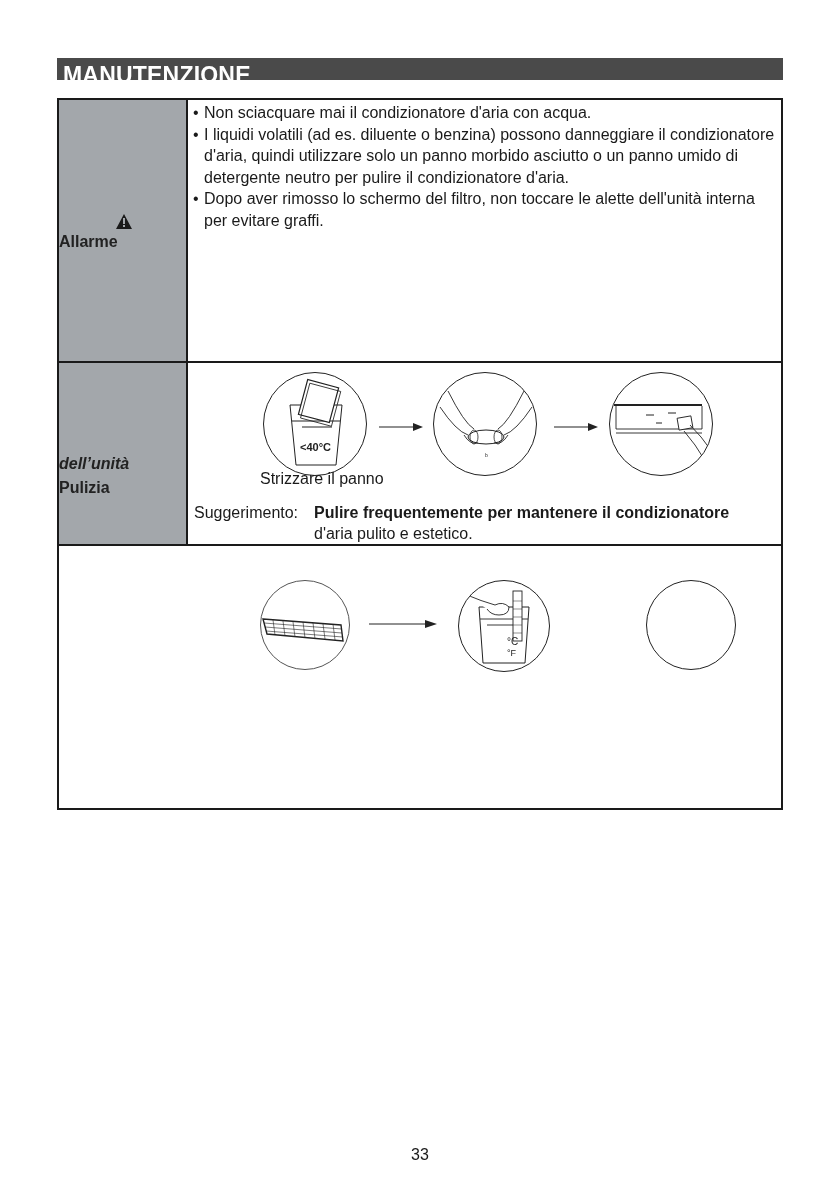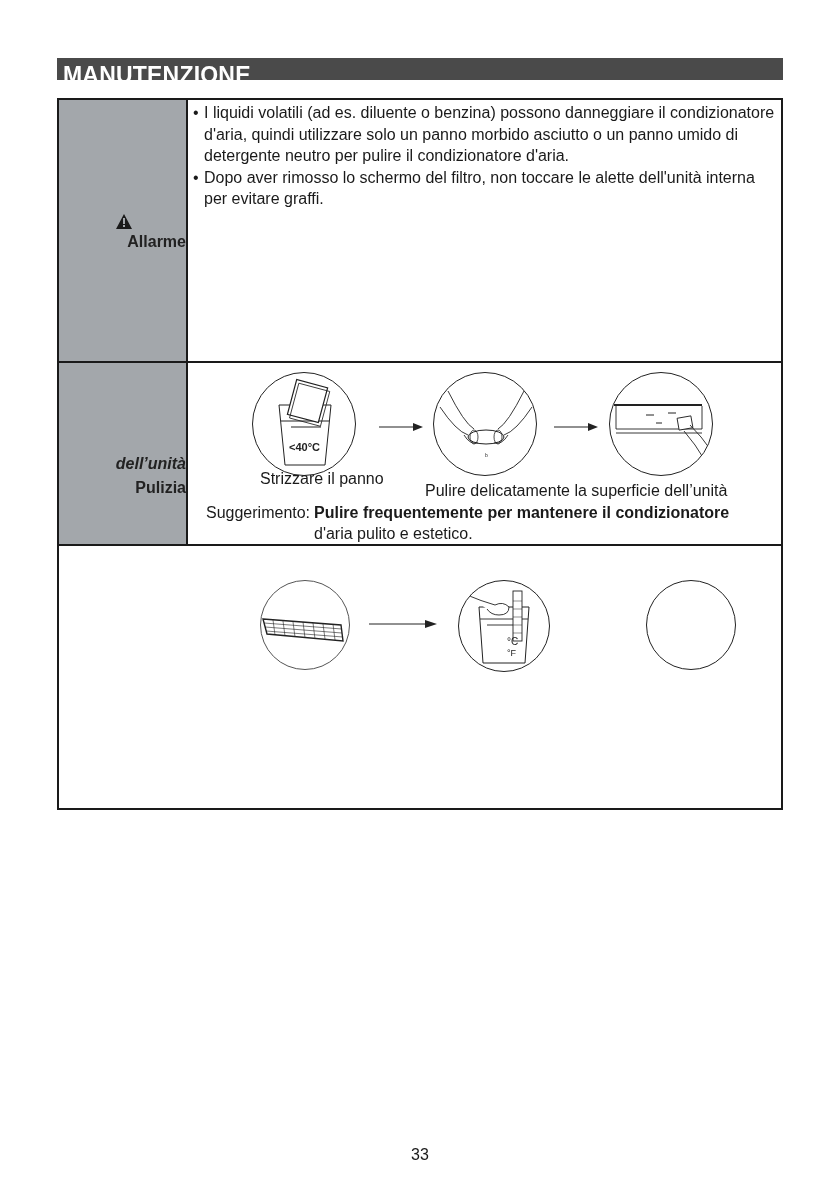--- a/index.html
+++ b/index.html
@@ -8,21 +8,21 @@
   .title-bar { position: absolute; left: 57px; top: 58px; width: 726px; height: 22px;
                background: #4a4a4a; }
   .title-bar span { position: absolute; left: 6px; top: 4px; color: #ffffff;
                     font-weight: bold; font-size: 23px; letter-spacing: 0.2px; }
   .table { position: absolute; left: 57px; top: 98px; width: 726px; height: 712px;
            border: 2px solid #1a1a1a; box-sizing: border-box; }
   .row { position: absolute; left: 0; width: 722px; border-bottom: 2px solid #1a1a1a; box-sizing: border-box; }
   .row.last { border-bottom: none; }
   .label-cell { position: absolute; left: 0; top: 0; bottom: 0; width: 129px; background: #a3a7ab;
                 border-right: 2px solid #1a1a1a; box-sizing: border-box; }
-  .label-text { position: absolute; left: 0; right: 0; text-align: right; font-weight: bold;
+  .label-text { position: absolute; left: 0; right: 0; text-align: left; font-weight: bold;
                 font-size: 16px; line-height: 21px; color: #222; }
   .content-cell { position: absolute; left: 131px; right: 0; top: 0; bottom: 0; }
   ul.bullets { list-style: none; margin: 0; padding: 0; position: absolute; left: 3px; top: 2px; right: 6px; }
   ul.bullets li { position: relative; padding-left: 11px; font-size: 16px; line-height: 21.6px; }
   ul.bullets li::before { content: "•"; position: absolute; left: 0; top: 0; }
   .circle { position: absolute; width: 104px; height: 104px; border: 1px solid #222; border-radius: 50%;
             box-sizing: border-box; background: #fff; overflow: hidden; }
   .circle svg { position: absolute; left: 0; top: 0; }
   .arrow { position: absolute; height: 10px; }
   .caption { position: absolute; font-size: 16px; line-height: 21px; white-space: nowrap; }
@@ -41,34 +41,35 @@
     <div class="label-cell">
       <svg style="position:absolute; left:57px; top:114px;" width="16" height="15" viewBox="0 0 16 15">
         <polygon points="8,0 16,15 0,15" fill="#1a1a1a"></polygon>
         <rect x="7" y="4" width="2" height="6" fill="#a3a7ab"></rect>
         <rect x="7" y="11" width="2" height="2" fill="#a3a7ab"></rect>
       </svg>
       <div class="label-text" style="top:131px;">Allarme</div>
     </div>
     <div class="content-cell">
       <ul class="bullets">
+        <li>Non sciacquare mai il condizionatore d'aria con acqua.</li>
         <li>I liquidi volatili (ad es. diluente o benzina) possono danneggiare il condizionatore d'aria, quindi utilizzare solo un panno morbido asciutto o un panno umido di detergente neutro per pulire il condizionatore d'aria.</li>
         <li>Dopo aver rimosso lo schermo del filtro, non toccare le alette dell'unità interna per evitare graffi.</li>
       </ul>
     </div>
   </div>
 
   <div class="row" style="top:263px; height:183px;">
     <div class="label-cell">
       <div class="label-text" style="top:68px;margin-top:46px;">Pulizia</div>
       <div class="label-text" style="top:90px;font-style:italic;">dell’unità</div>
     </div>
     <div class="content-cell">
 
-      <div class="circle" style="left:62px; top:9px;">
+      <div class="circle" style="left:73px; top:9px;">
         <svg width="104" height="104" viewBox="0 0 104 104">
           <path d="M26 32 L78 32 L72 92 L32 92 Z" fill="none" stroke="#222" stroke-width="1"></path>
           <line x1="28" y1="48" x2="76" y2="48" stroke="#222" stroke-width="1"></line>
           <line x1="38" y1="54" x2="68" y2="54" stroke="#222" stroke-width="1"></line>
           <g transform="rotate(15 54 30)">
             <rect x="38" y="10" width="32" height="36" fill="#fff" stroke="#222" stroke-width="1.2"></rect>
             <rect x="41" y="13" width="32" height="36" fill="none" stroke="#222" stroke-width="0.8"></rect>
           </g>
           <text x="36" y="78" font-family="Liberation Sans, sans-serif" font-size="11" font-weight="bold" fill="#222">&lt;40°C</text>
         </svg>
@@ -106,22 +107,21 @@
           <line x1="4" y1="32" x2="92" y2="32" stroke="#222" stroke-width="2.2"></line>
           <path d="M6 33 L6 56 L92 56 L92 33" fill="none" stroke="#222" stroke-width="0.9"></path>
           <line x1="6" y1="60" x2="92" y2="60" stroke="#222" stroke-width="0.9"></line>
           <path d="M36 42 L44 42 M58 40 L66 40" stroke="#222" stroke-width="1"></path>
           <path d="M46 50 L52 50" stroke="#222" stroke-width="1"></path>
           <rect x="68" y="44" width="14" height="12" transform="rotate(-10 75 50)" fill="#fff" stroke="#222" stroke-width="0.9"></rect>
           <path d="M80 52 Q92 64 100 76 M74 58 Q86 72 94 86" fill="none" stroke="#222" stroke-width="0.9"></path>
         </svg>
       </div>
       <div class="caption" style="left:70px; top:105px;">Strizzare il panno</div>
-      <div class="caption" style="left:235px; top:117px;">Pulire delicatamente la superficie dell’unità</div>
-      <div class="caption" style="left:16px; top:139px;">Suggerimento:</div>
+      <div class="caption" style="left:4px; top:139px;">Suggerimento:</div>
       <div class="caption" style="left:124px; top:139px;font-weight:bold;">Pulire frequentemente per mantenere il condizionatore</div>
       <div class="caption" style="left:124px; top:160px;">d'aria pulito e estetico.</div>
     </div>
   </div>
 
   <div class="row last" style="top:446px; height:262px;">
     <div class="content-cell">
 
       <div class="circle" style="left:70px; top:34px; width:90px; height:90px; border-color:#555;">
         <svg width="90" height="90" viewBox="0 0 90 90">

